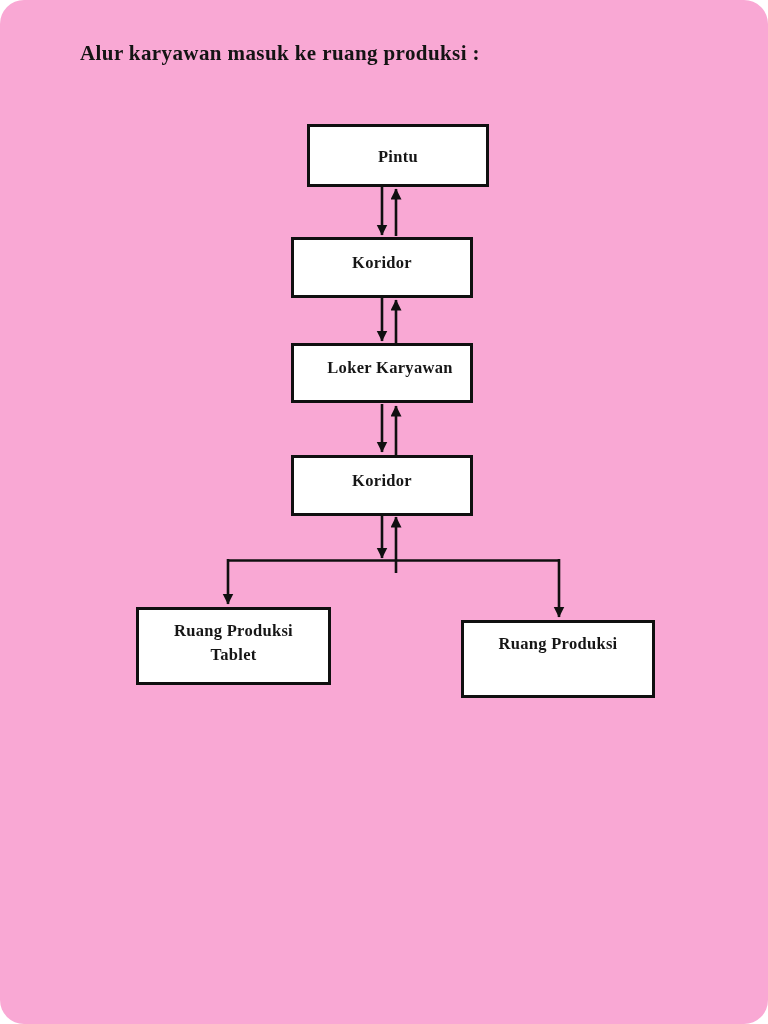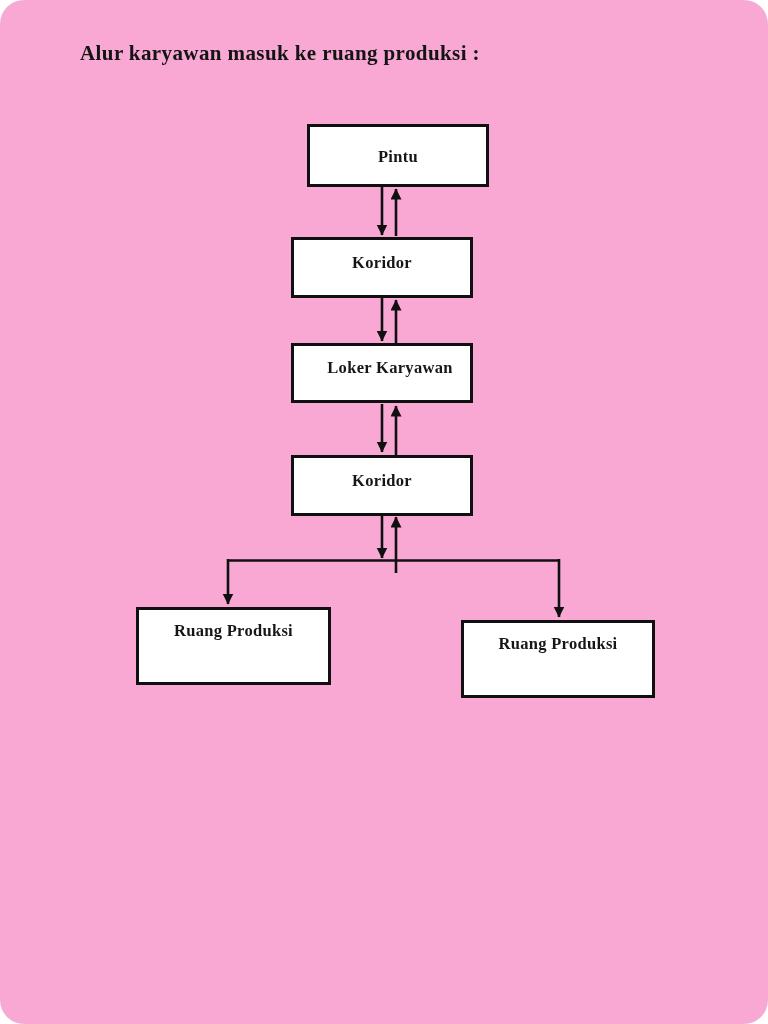--- a/index.html
+++ b/index.html
@@ -109,19 +109,20 @@
   <div class="node" id="node-loker">
     <span class="ln">Loker Karyawan</span>
   </div>
 
   <div class="node" id="node-koridor-2">
     <span class="ln">Koridor</span>
   </div>
 
   <div class="node" id="node-tablet">
     <span class="ln">Ruang Produksi</span>
+    <span class="ln">Tablet</span>
   </div>
 
   <div class="node" id="node-serbuk">
     <span class="ln">Ruang Produksi</span>
   </div>
 
 </div>
 
 </body></html>

